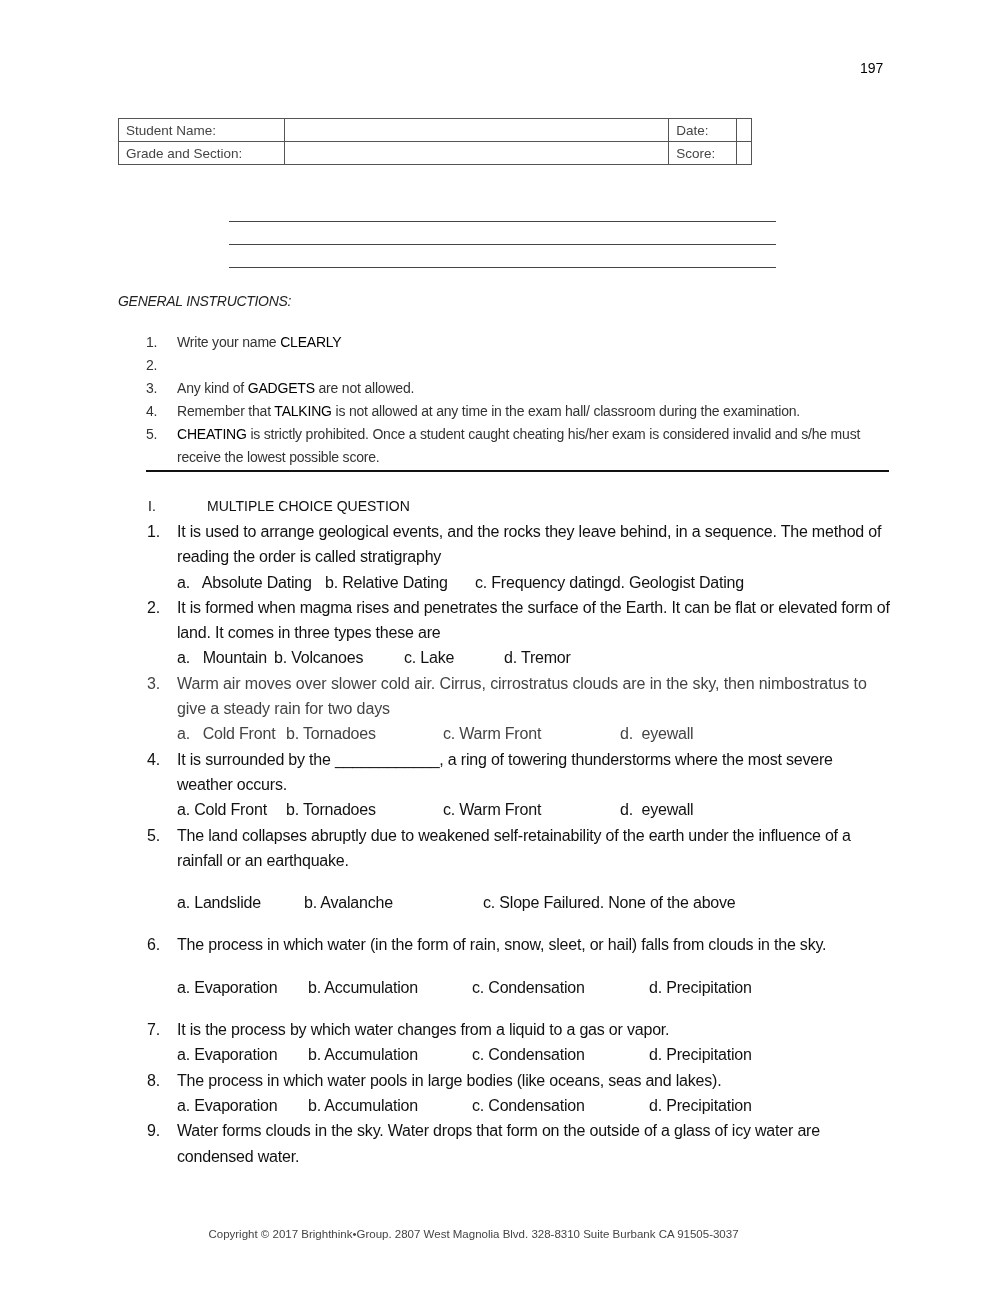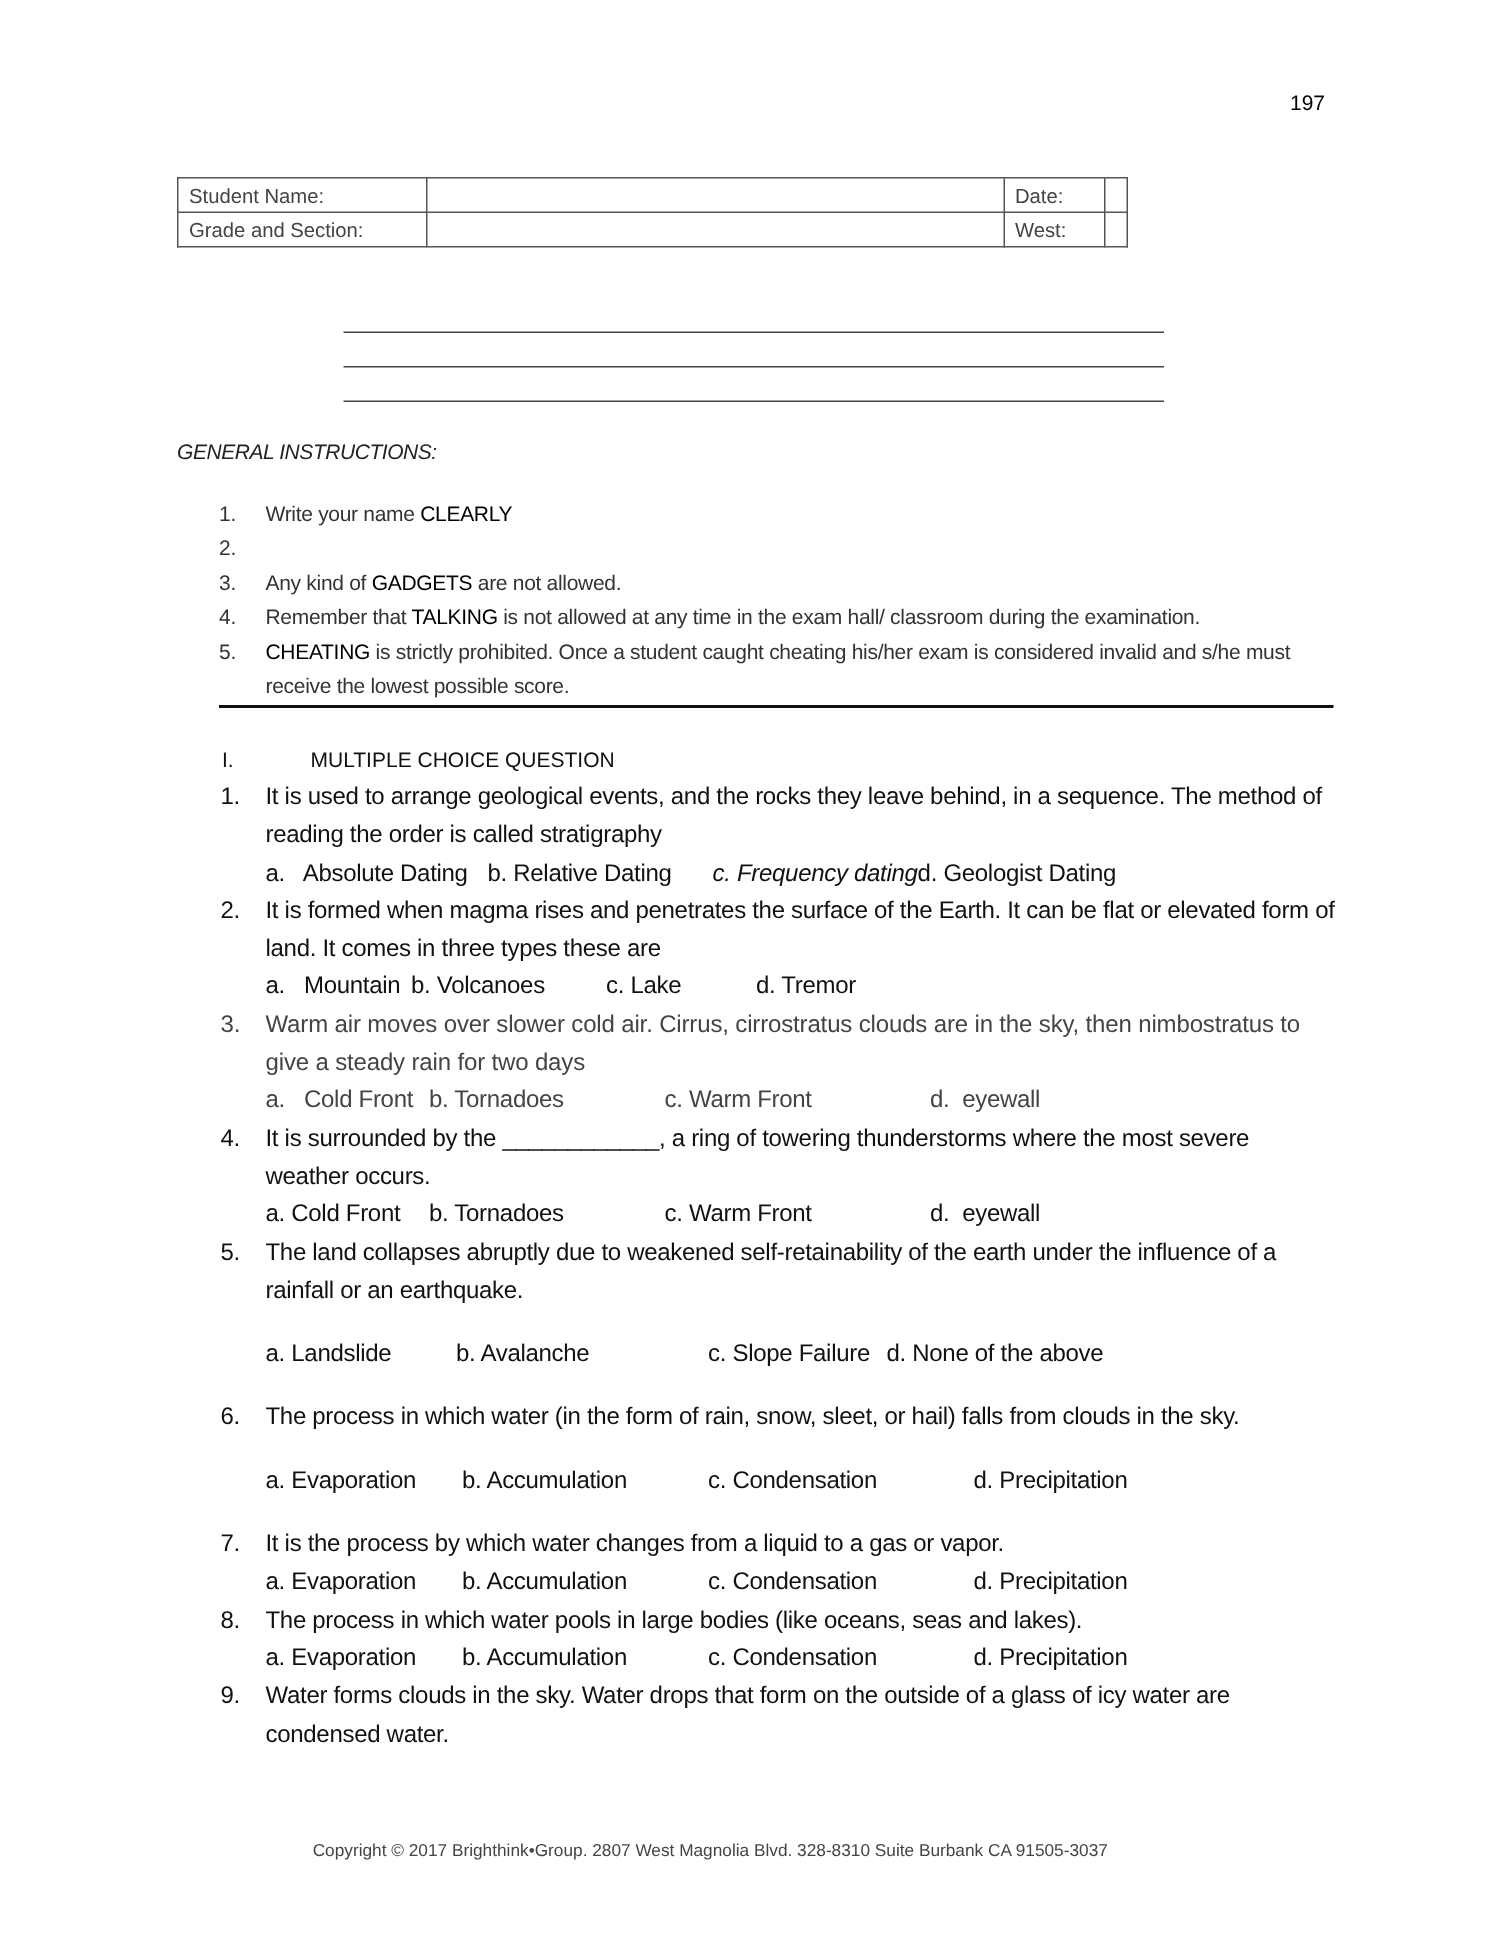--- a/index.html
+++ b/index.html
@@ -38,21 +38,21 @@
   <tbody>
       <tr>
     <td style="width:160px">Student Name:</td>
     <td style="width:404px"></td>
     <td style="width:54px">Date:</td>
     <td></td>
   </tr>
   <tr>
     <td>Grade and Section:</td>
     <td></td>
-    <td>West:</td>
+    <td>Score:</td>
     <td></td>
   </tr>
 </tbody>
   </table>
 
 <div class="lines">
   <div></div>
   <div></div>
   <div></div>
 </div>
@@ -89,21 +89,21 @@
 
 <div class="qs" id="qs">
     <div>
       <div class="q">
         <span class="n">1.</span>
         <span>It is used to arrange geological events, and the rocks they leave behind, in a sequence. The method of reading the order is called stratigraphy</span>
       </div>
       <div class="opts">
         <span style="min-width: 148px;">a.   Absolute Dating</span>
         <span style="min-width: 150px;">b. Relative Dating</span>
-        <span style="min-width: 130px; font-style: italic;">c. Frequency dating</span>
+        <span style="min-width: 130px;">c. Frequency dating</span>
         <span>d. Geologist Dating</span>
       </div>
     </div>
     <div>
       <div class="q">
         <span class="n">2.</span>
         <span>It is formed when magma rises and penetrates the surface of the Earth. It can be flat or elevated form of land. It comes in three types these are</span>
       </div>
       <div class="opts">
         <span style="min-width: 97px;">a.   Mountain</span>
@@ -138,21 +138,21 @@
     </div>
     <div>
       <div class="q">
         <span class="n">5.</span>
         <span>The land collapses abruptly due to weakened self-retainability of the earth under the influence of a rainfall or an earthquake.</span>
       </div>
       <div class="gap"></div>
       <div class="opts">
         <span style="min-width: 127px;">a. Landslide</span>
         <span style="min-width: 168px;">b. Avalanche</span>
-        <span style="min-width: 119px;">c. Slope Failure</span>
+        <span style="min-width: 119px; text-align: right;">c. Slope Failure</span>
         <span>d. None of the above</span>
       </div>
       <div class="gap"></div>
     </div>
     <div>
       <div class="q">
         <span class="n">6.</span>
         <span>The process in which water (in the form of rain, snow, sleet, or hail) falls from clouds in the sky.</span>
       </div>
       <div class="gap"></div>

